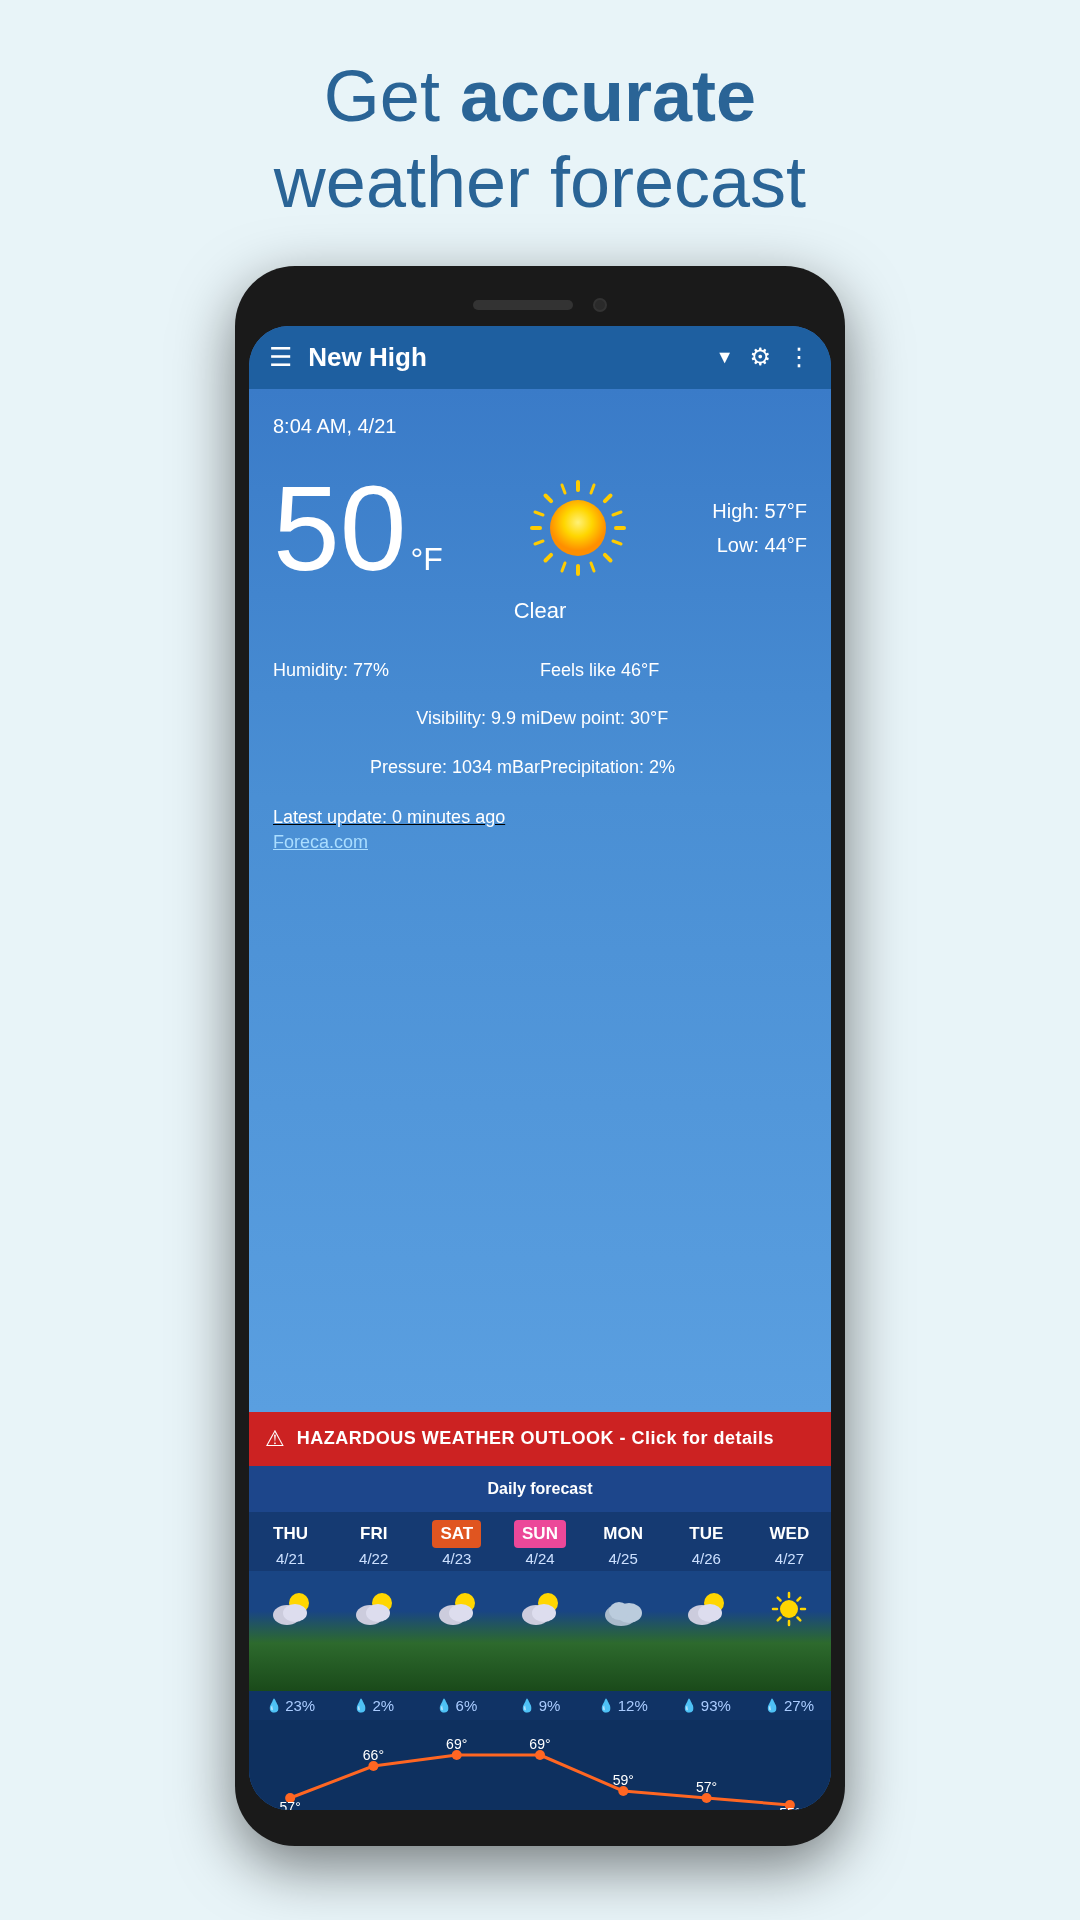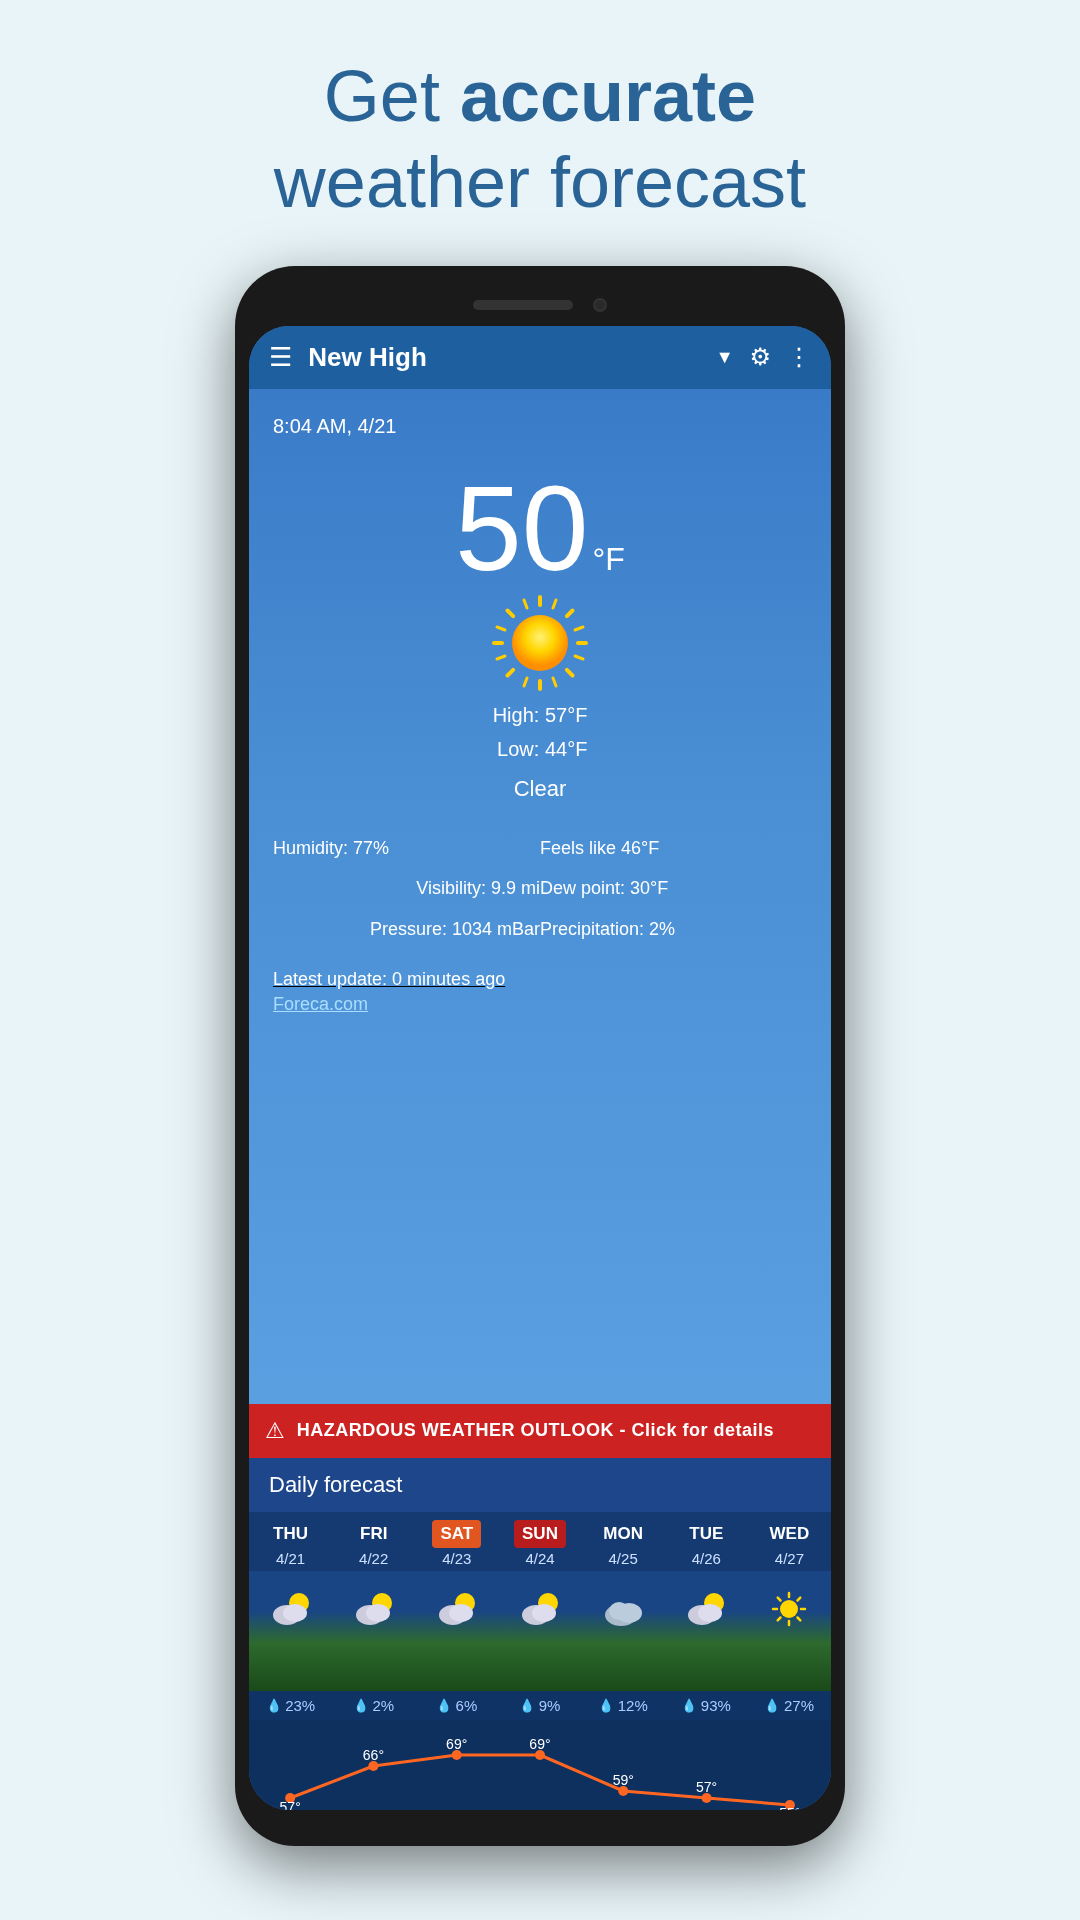--- a/index.html
+++ b/index.html
@@ -97,21 +97,20 @@
     .datetime {
       color: white;
       font-size: 20px;
       margin-bottom: 30px;
     }
 
     .temp-section {
       display: flex;
       align-items: center;
       margin-bottom: 10px;
-      flex-direction: column;
     }
     .temp-value {
       color: white;
       font-size: 120px;
       font-weight: 300;
       line-height: 1;
     }
     .temp-unit {
       color: white;
       font-size: 32px;
@@ -132,21 +131,21 @@
     .condition {
       color: white;
       font-size: 22px;
       text-align: center;
       margin-bottom: 30px;
     }
 
     .details-grid {
       display: grid;
       grid-template-columns: 1fr 1fr;
-      gap: 8px 0;
+      gap: 16px 0;
       margin-bottom: 24px;
     }
     .detail-item {
       color: white;
       font-size: 18px;
       line-height: 1.8;
     }
     .detail-item.right { text-align: right; }
 
     .update-section {
@@ -170,22 +169,23 @@
 
     
     .forecast-section {
       background: rgba(20, 60, 120, 0.85);
       flex-shrink: 0;
     }
     .forecast-header {
       background: rgba(30, 70, 140, 0.9);
       padding: 14px 20px;
       color: white;
-      font-size: 22px;
-      font-weight: 400;
+      font-size: 16px;
+      font-weight: 700;
+      text-align: center;
     }
 
     .forecast-days {
       display: flex;
       background: rgba(20, 55, 110, 0.8);
       padding: 8px 0 4px;
     }
     .forecast-day {
       flex: 1;
       display: flex;
@@ -194,21 +194,21 @@
       gap: 2px;
     }
     .day-name {
       color: white;
       font-size: 17px;
       font-weight: 600;
       padding: 4px 8px;
       border-radius: 4px;
     }
     .day-name.highlighted-sat { background: #e05520; }
-    .day-name.highlighted-sun { background: #b91c1c; }
+    .day-name.highlighted-sun { background: #ec4899; }
     .day-date { color: #cce0ff; font-size: 15px; }
 
     .forecast-icons-row {
       position: relative;
       height: 120px;
       overflow: hidden;
     }
     .forecast-bg {
       position: absolute;
       bottom: 0;

